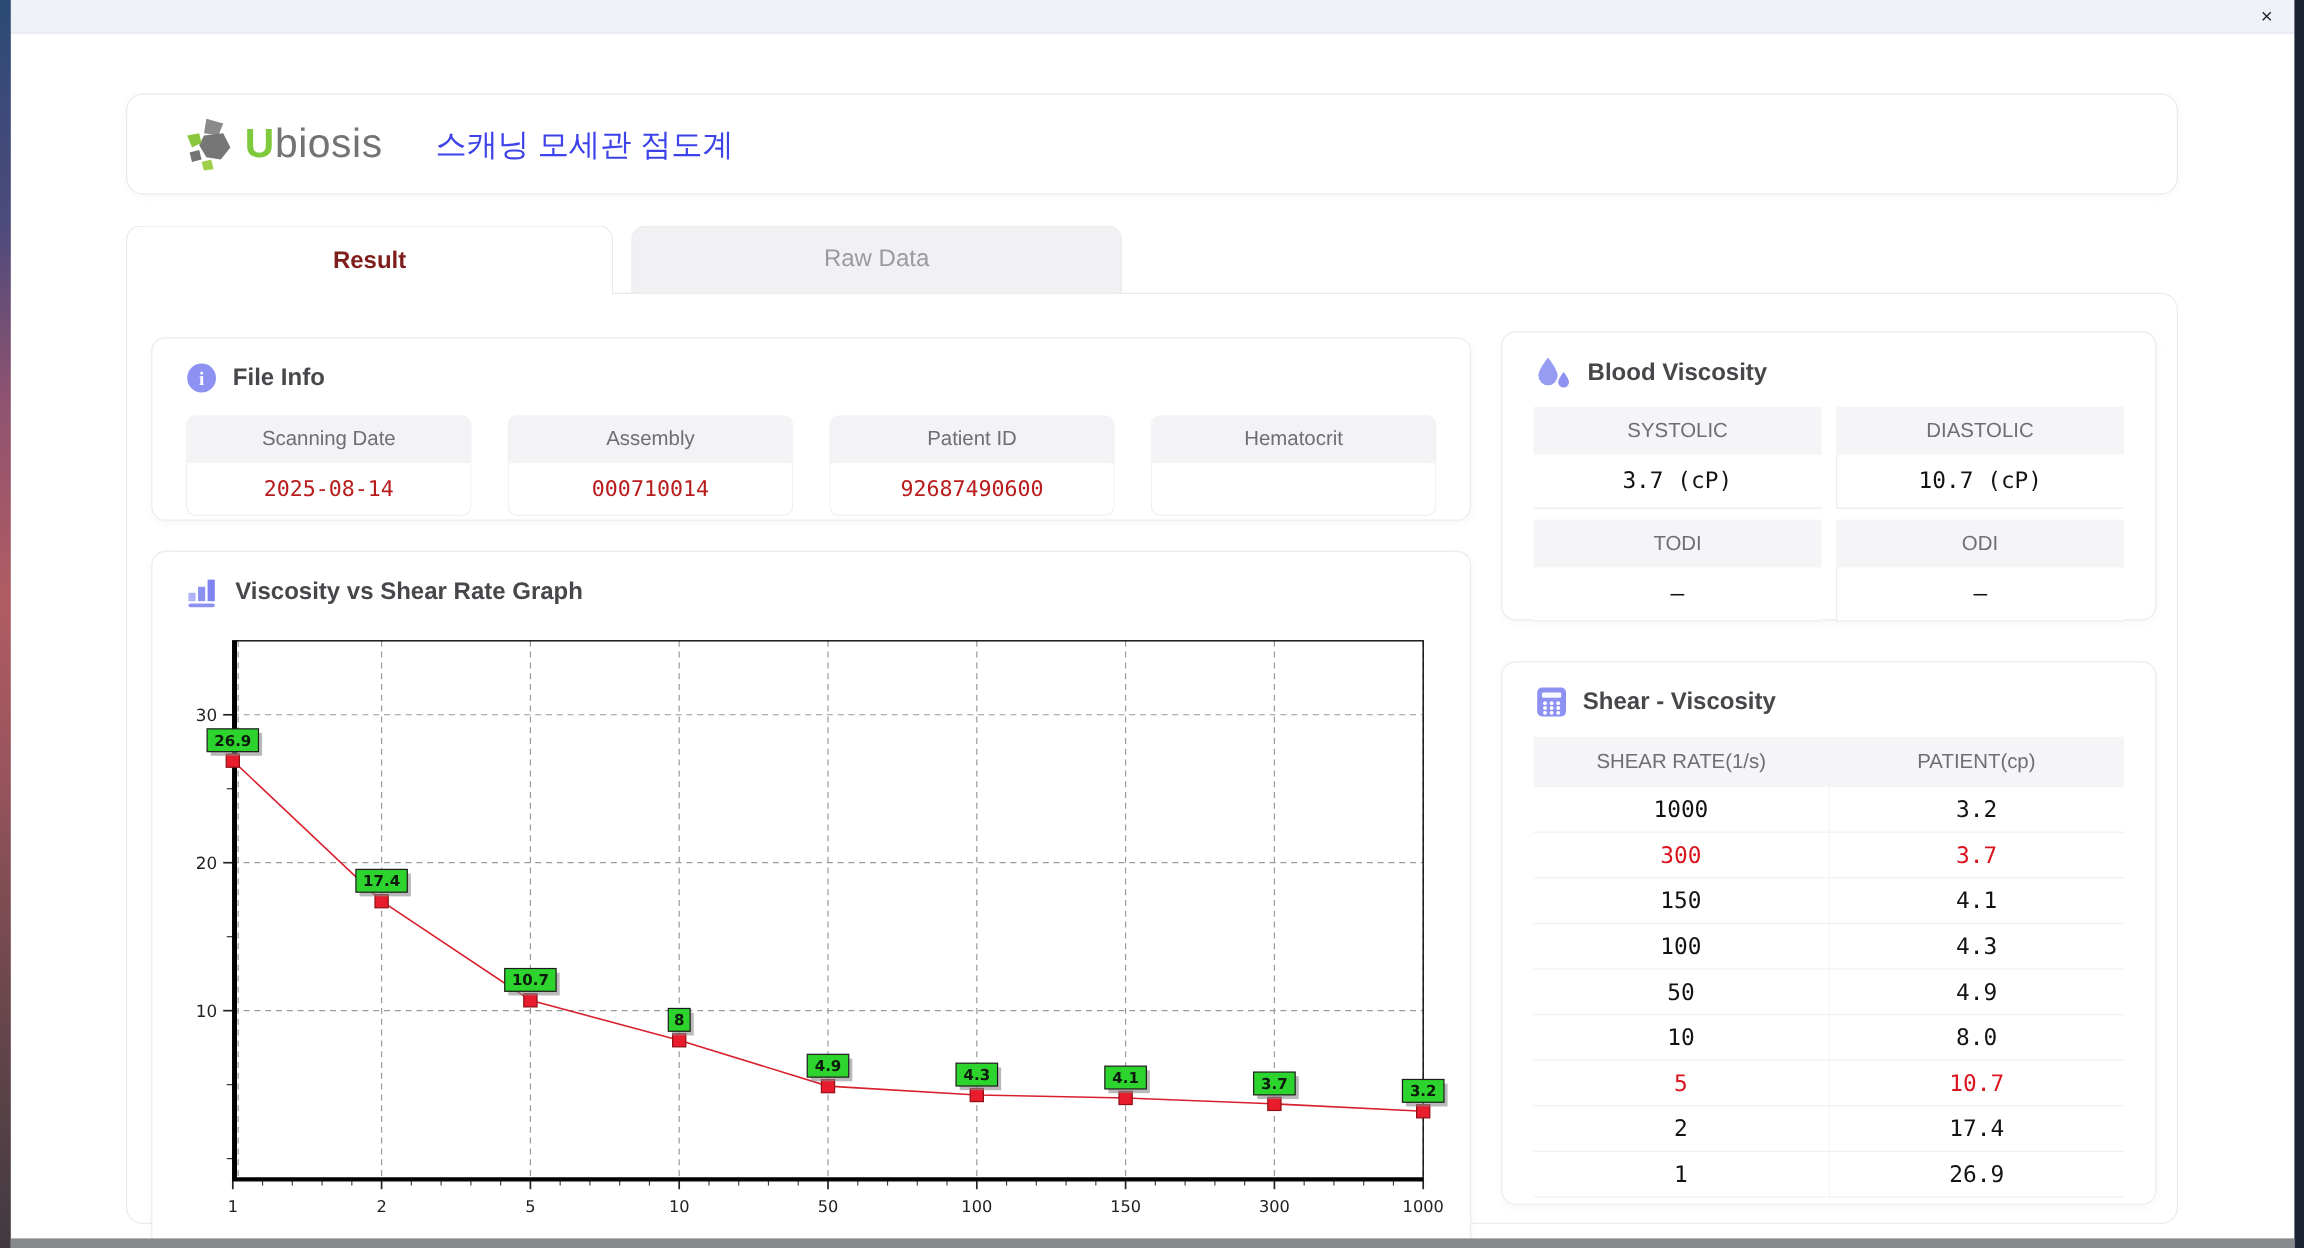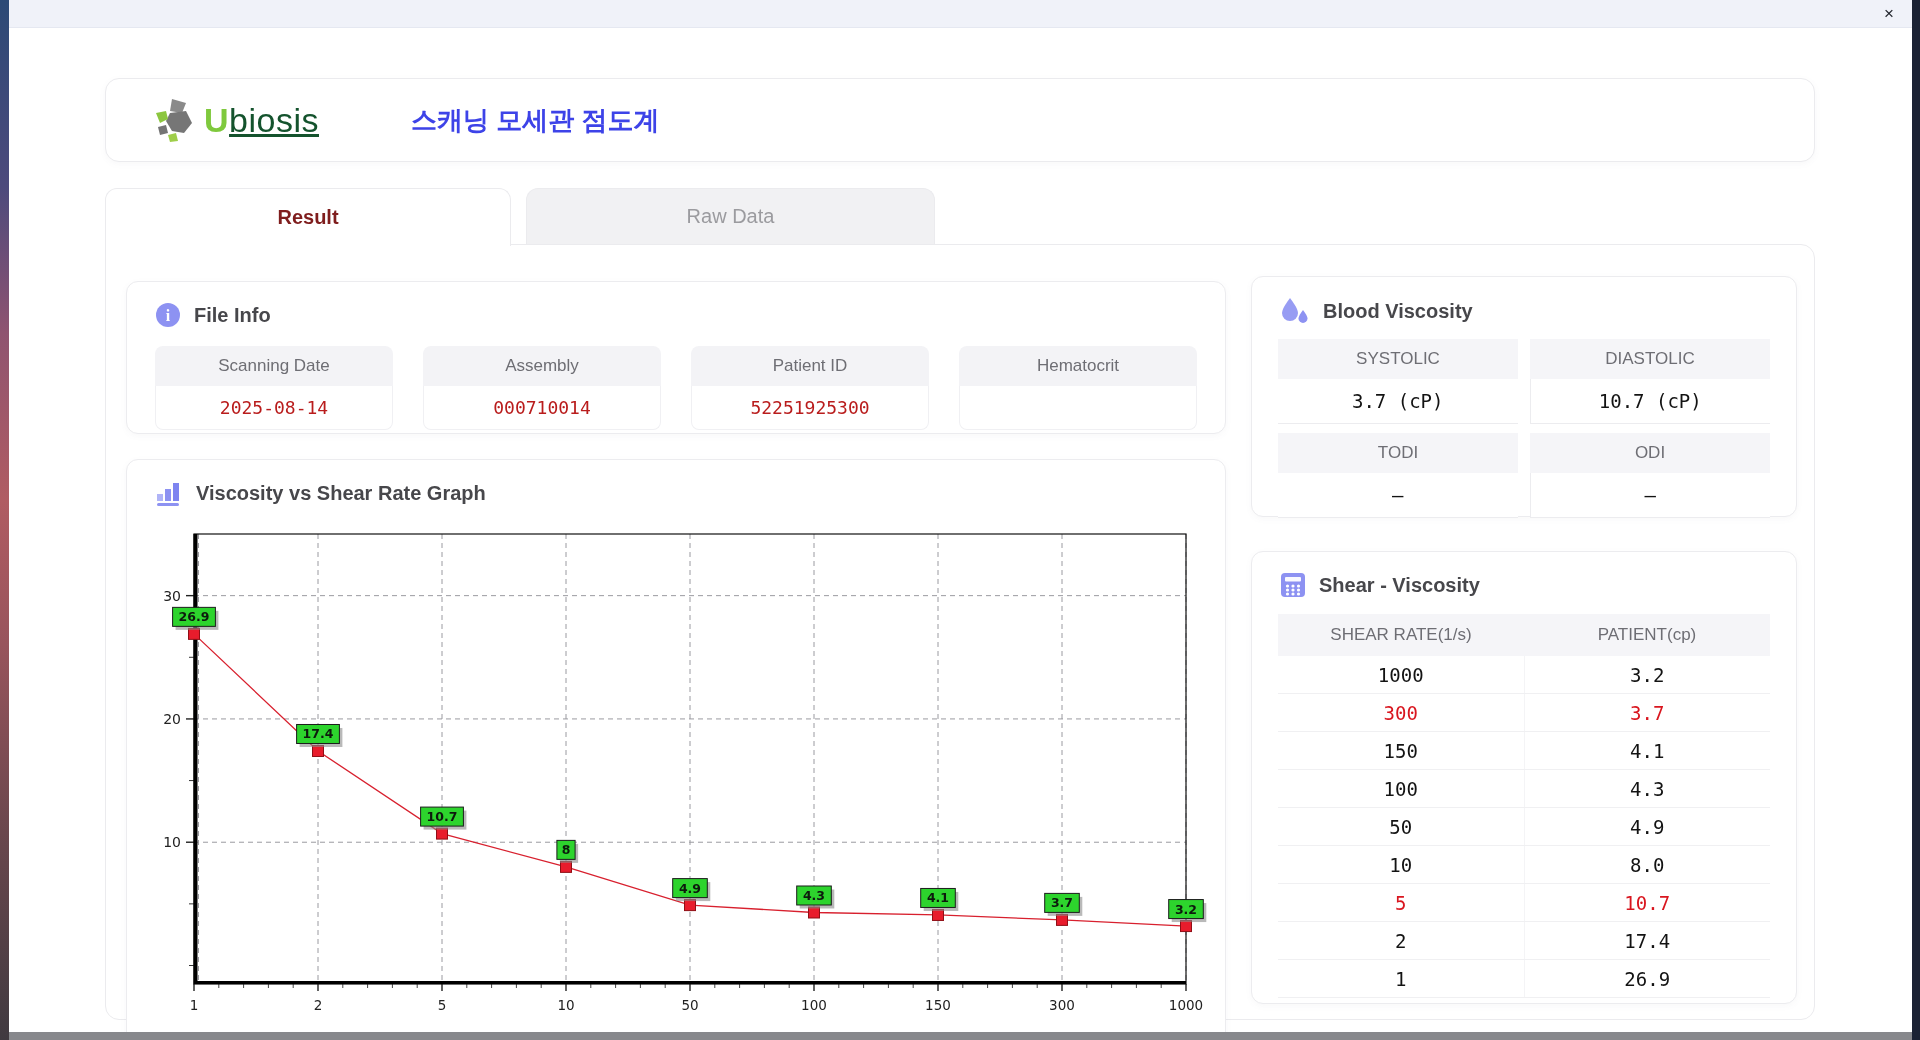--- a/index.html
+++ b/index.html
@@ -23,22 +23,22 @@
   .win { position:absolute; left:9px; right:8px; top:28px; bottom:8px; background:#fff; }
 
   
   .header-card { position:absolute; left:96px; top:50px; width:1710px; height:84px;
     background:#fff; border:1px solid #ebebee; border-radius:14px;
     box-shadow:0 2px 6px rgba(120,120,140,.05);
     display:flex; align-items:center; padding-left:46px; }
   .logo { display:flex; align-items:center; gap:8px; }
   .brand { font-size:34px; letter-spacing:.5px; }
   .brand-u { color:#7fc93d; font-weight:bold; }
-  .brand-rest { color:#14532d;text-decoration:underline; }
-  .app-title { margin-left:92px; font-size:26px; font-weight:bold; color:#3d43e8; }
+  .brand-rest { color:#737373; }
+  .app-title { margin-left:44px; font-size:26px; font-weight:normal; color:#3d43e8; }
 
   
   .tab { position:absolute; height:56px; border:1px solid #ebebee; border-bottom:none;
     border-radius:12px 12px 0 0; display:flex; align-items:center; justify-content:center;
     font-size:20px; cursor:default; }
   #tab-0 { left:96px; top:160px; width:406px; }
   #tab-1 { left:517px; top:160px; width:409px; }
   .tab.active { background:#fff; color:#7f1d1d; font-weight:bold; height:58px; z-index:3; }
   .tab:not(.active) { background:#f1f1f3; color:#9b9b9f; }
 
@@ -143,21 +143,21 @@
           <div class="field">
             <div class="field-label">Scanning Date</div>
             <div class="field-value">2025-08-14</div>
           </div>
           <div class="field">
             <div class="field-label">Assembly</div>
             <div class="field-value">000710014</div>
           </div>
           <div class="field">
             <div class="field-label">Patient ID</div>
-            <div class="field-value">52251925300</div>
+            <div class="field-value">92687490600</div>
           </div>
           <div class="field">
             <div class="field-label">Hematocrit</div>
             <div class="field-value"></div>
           </div>
         </div>
     </div>
 
     <div class="card graph-card">
       <div class="card-title">

